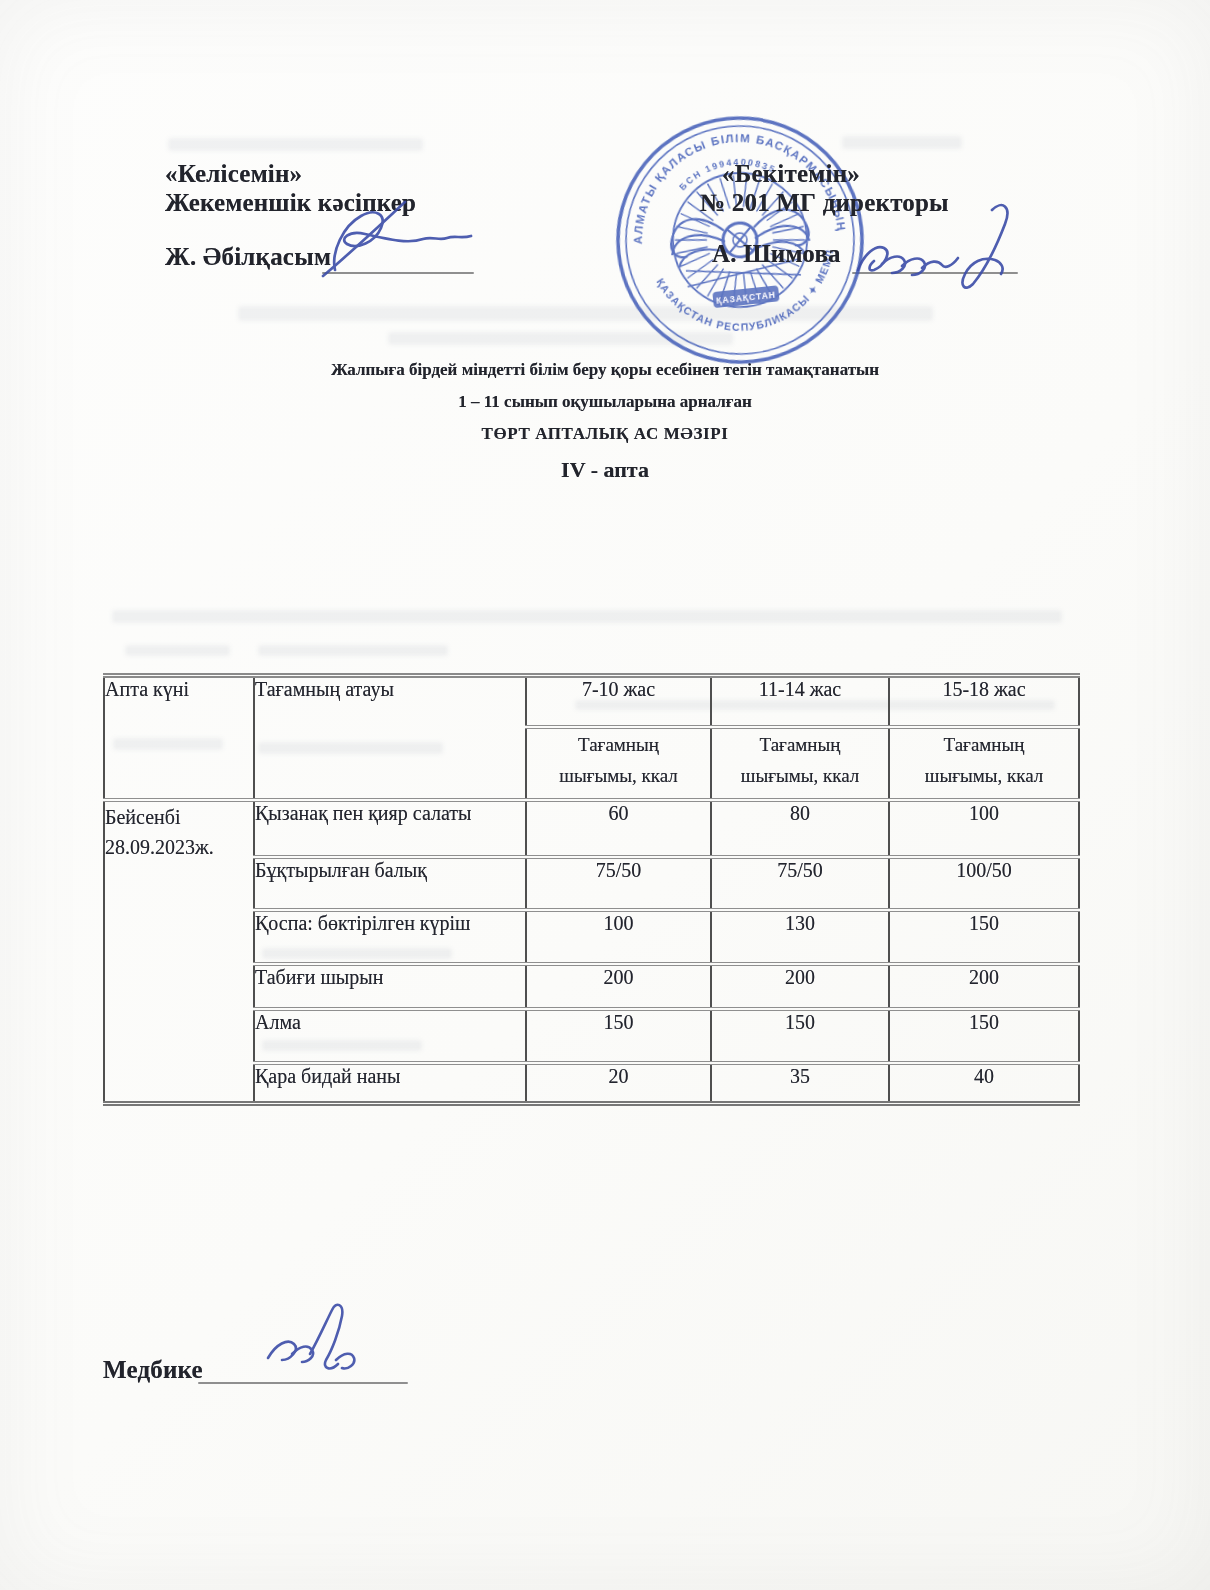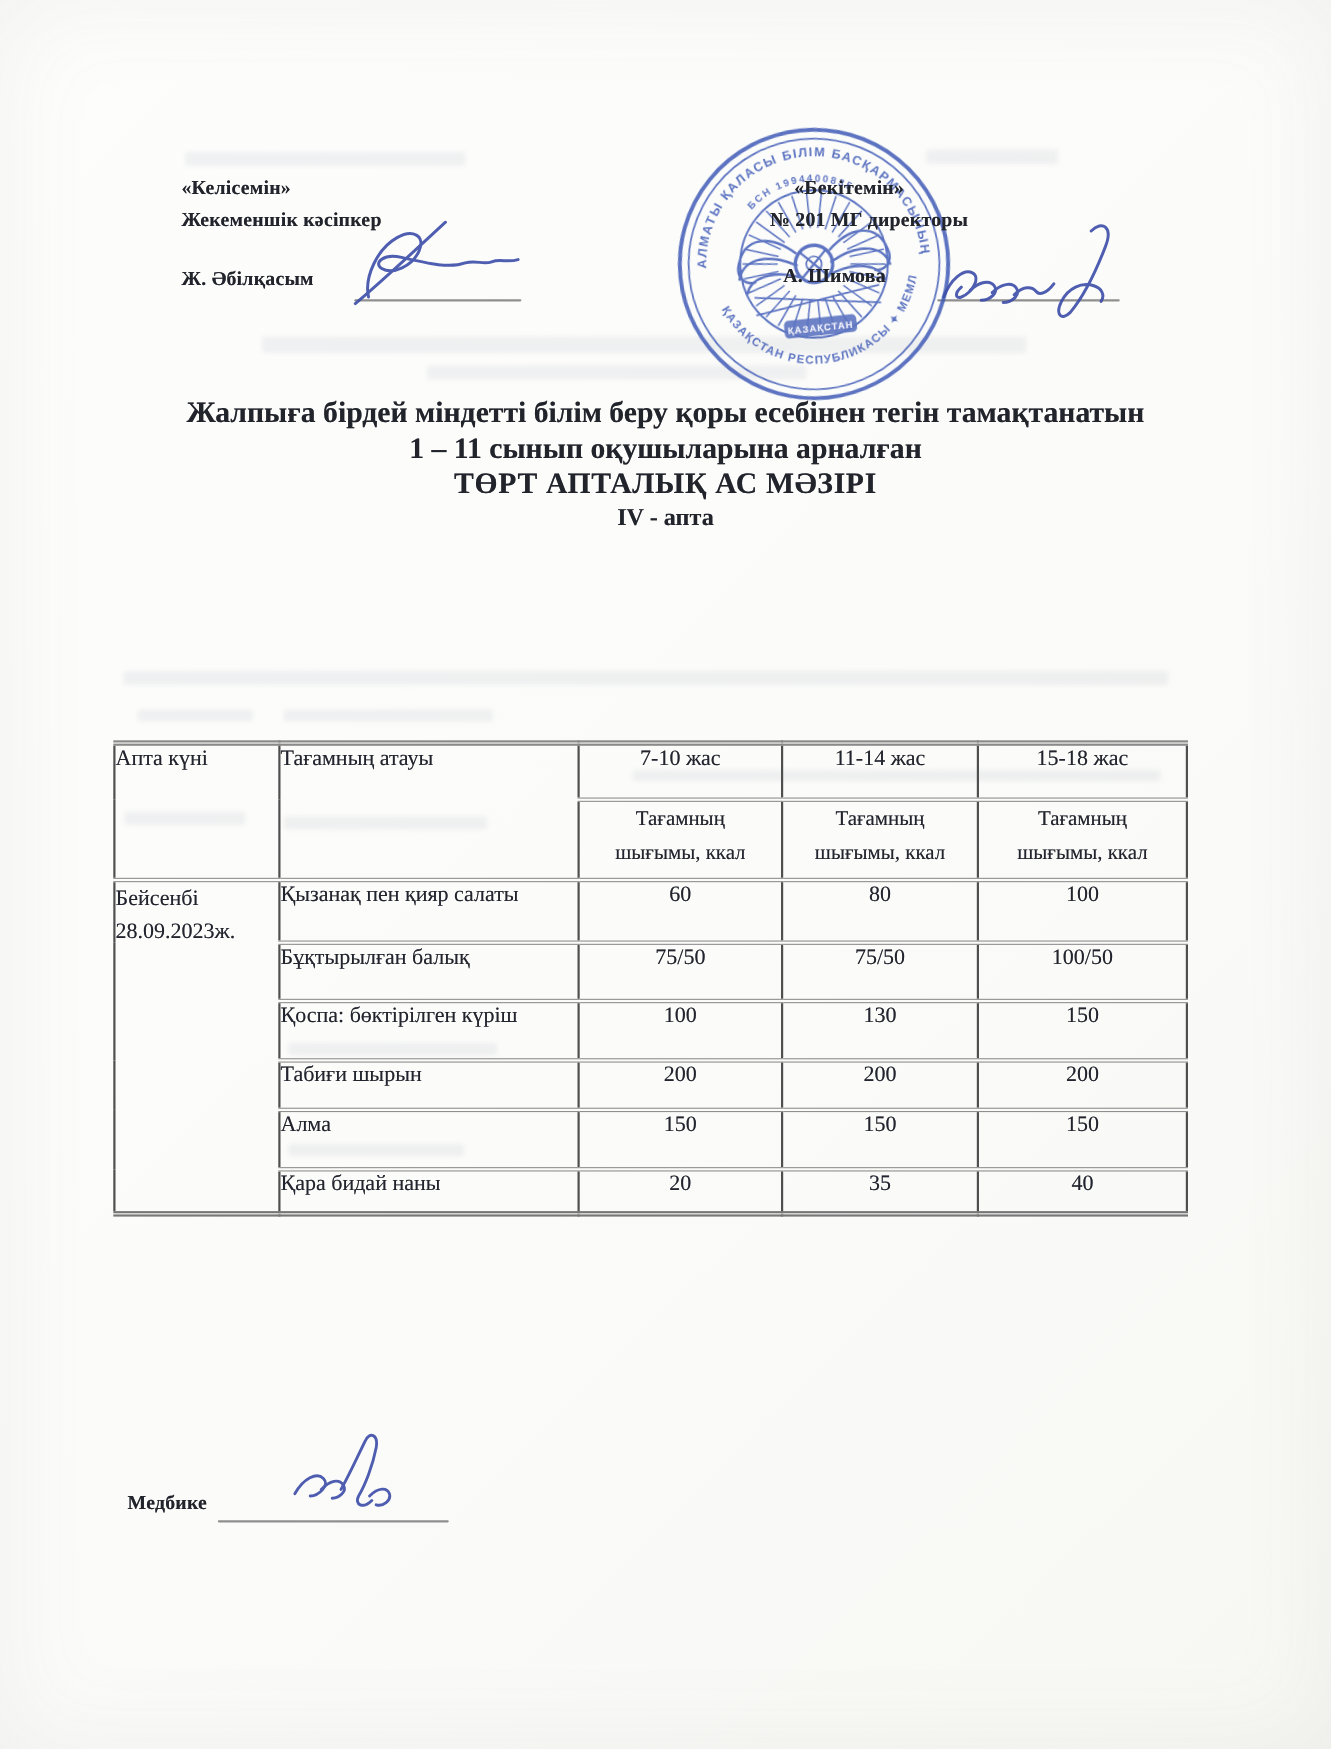--- a/index.html
+++ b/index.html
@@ -11,24 +11,24 @@
   .page{
     position:relative;width:1210px;height:1590px;overflow:hidden;
     background:linear-gradient(135deg,#fdfdfc 0%,#fbfbf9 55%,#f7f7f4 100%);
     color:#22242c;
   }
   .page::after{
     content:"";position:absolute;inset:0;pointer-events:none;
     box-shadow:inset 0 0 90px rgba(120,120,110,0.08);
   }
   .abs{position:absolute;}
-  .hdr-line{font-weight:bold;font-size:18px;letter-spacing:.2px;
+  .hdr-line{font-weight:bold;font-size:25px;letter-spacing:.2px;
     text-shadow:0 0 .6px rgba(30,34,48,.55);white-space:nowrap;}
   .title-line{position:absolute;left:0;width:100%;text-align:center;
-    font-weight:bold;font-size:27px;text-shadow:0 0 .6px rgba(30,34,48,.5);}
+    font-weight:bold;font-size:17px;text-shadow:0 0 .6px rgba(30,34,48,.5);}
   .sig-underline{position:absolute;height:2px;background:#8f8f8f;border-radius:1px;}
   .bleed{position:absolute;background:rgba(108,118,146,.09);
     filter:blur(2px);border-radius:3px;pointer-events:none;}
 
   
   table.menu{
     position:absolute;left:103px;top:673px;width:975px;
     border-collapse:collapse;table-layout:fixed;
     font-size:20px;color:#23252e;
     text-shadow:0 0 .5px rgba(30,34,48,.5);
@@ -234,21 +234,21 @@
         </tr>
         <tr class="hsep" style="height: 40px;">
           <td class="dish-cell">Қара бидай наны</td>
           <td class="val-cell">20</td>
           <td class="val-cell">35</td>
           <td class="val-cell">40</td>
         </tr>
       </tbody>
   </table>
 
-  <div class="abs hdr-line" style="left:116px;top:1356px">Медбике</div>
+  <div class="abs hdr-line" style="left:103px;top:1356px">Медбике</div>
   <svg class="abs sig" style="left:256px;top:1296px" width="120" height="92" viewBox="0 0 120 92">
     <g stroke="#3c4da8" stroke-width="2.6" opacity=".9">
       <path d="M 12 62 C 20 48 32 42 38 48 C 44 54 34 64 26 64"></path>
       <path d="M 36 58 C 44 50 52 48 56 54 C 60 60 52 66 46 66"></path>
       <path d="M 54 58 C 62 44 70 26 76 14 C 80 5 88 8 86 20 C 83 36 76 54 70 64 C 66 72 74 76 82 68"></path>
       <path d="M 80 64 C 88 56 96 56 98 62 C 100 68 92 74 86 72"></path>
     </g>
   </svg>
   <div class="sig-underline" style="left:198px;top:1382px;width:210px"></div>
 

